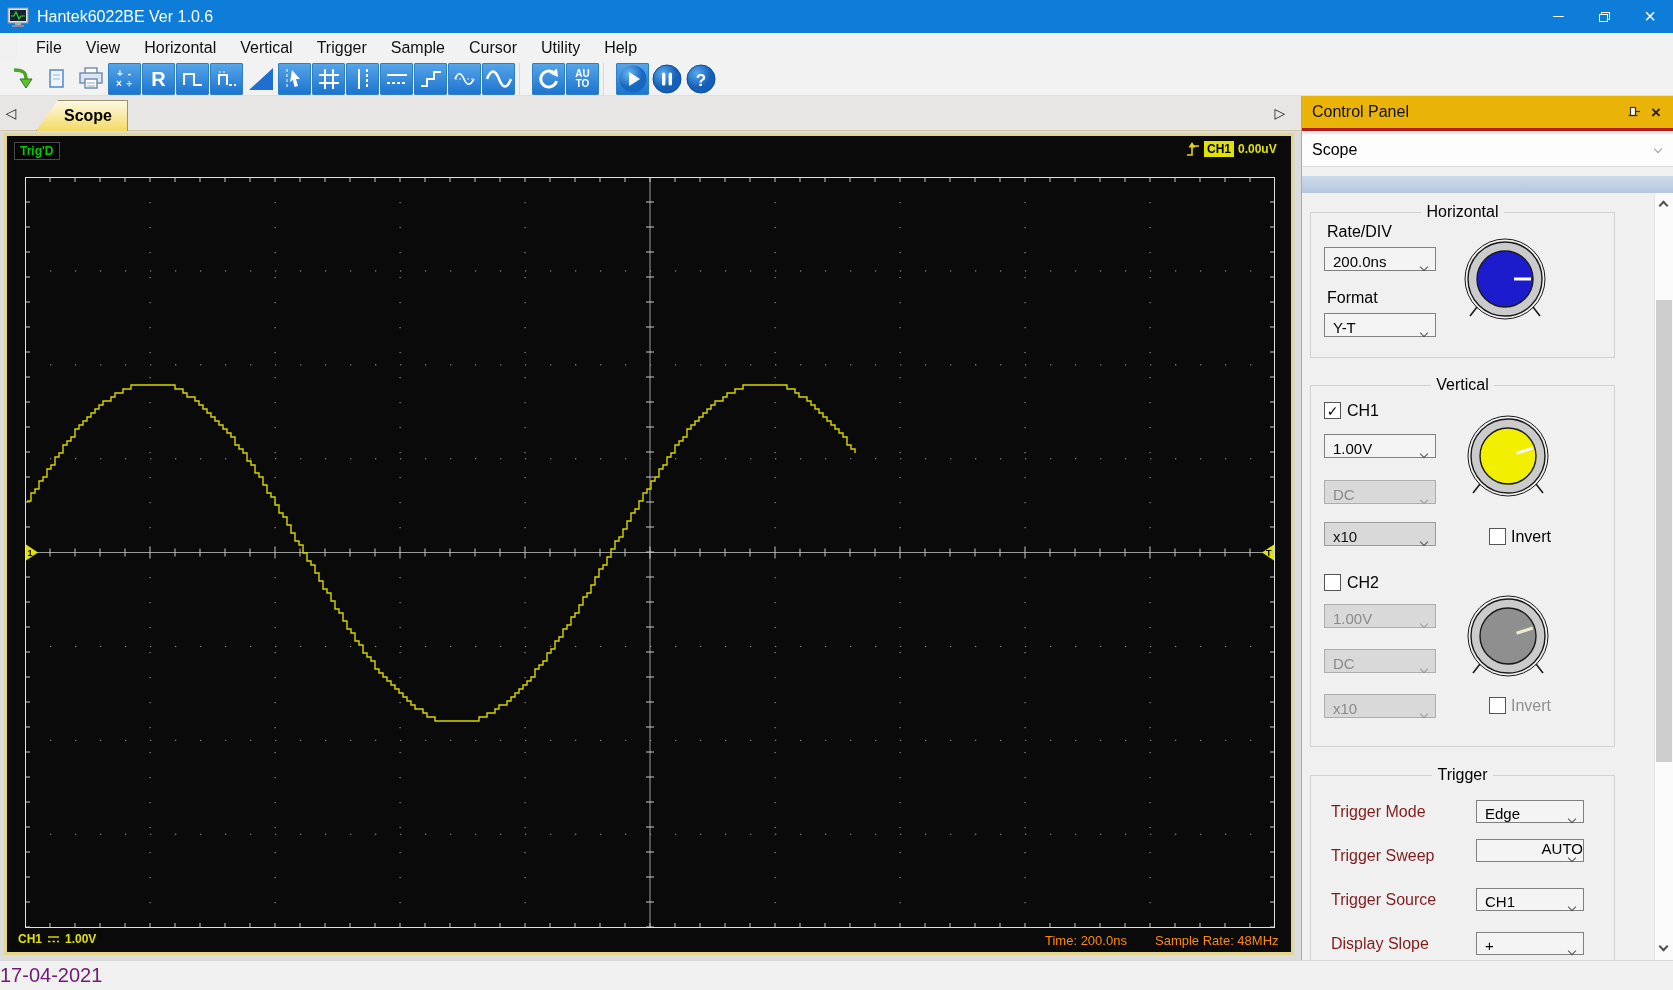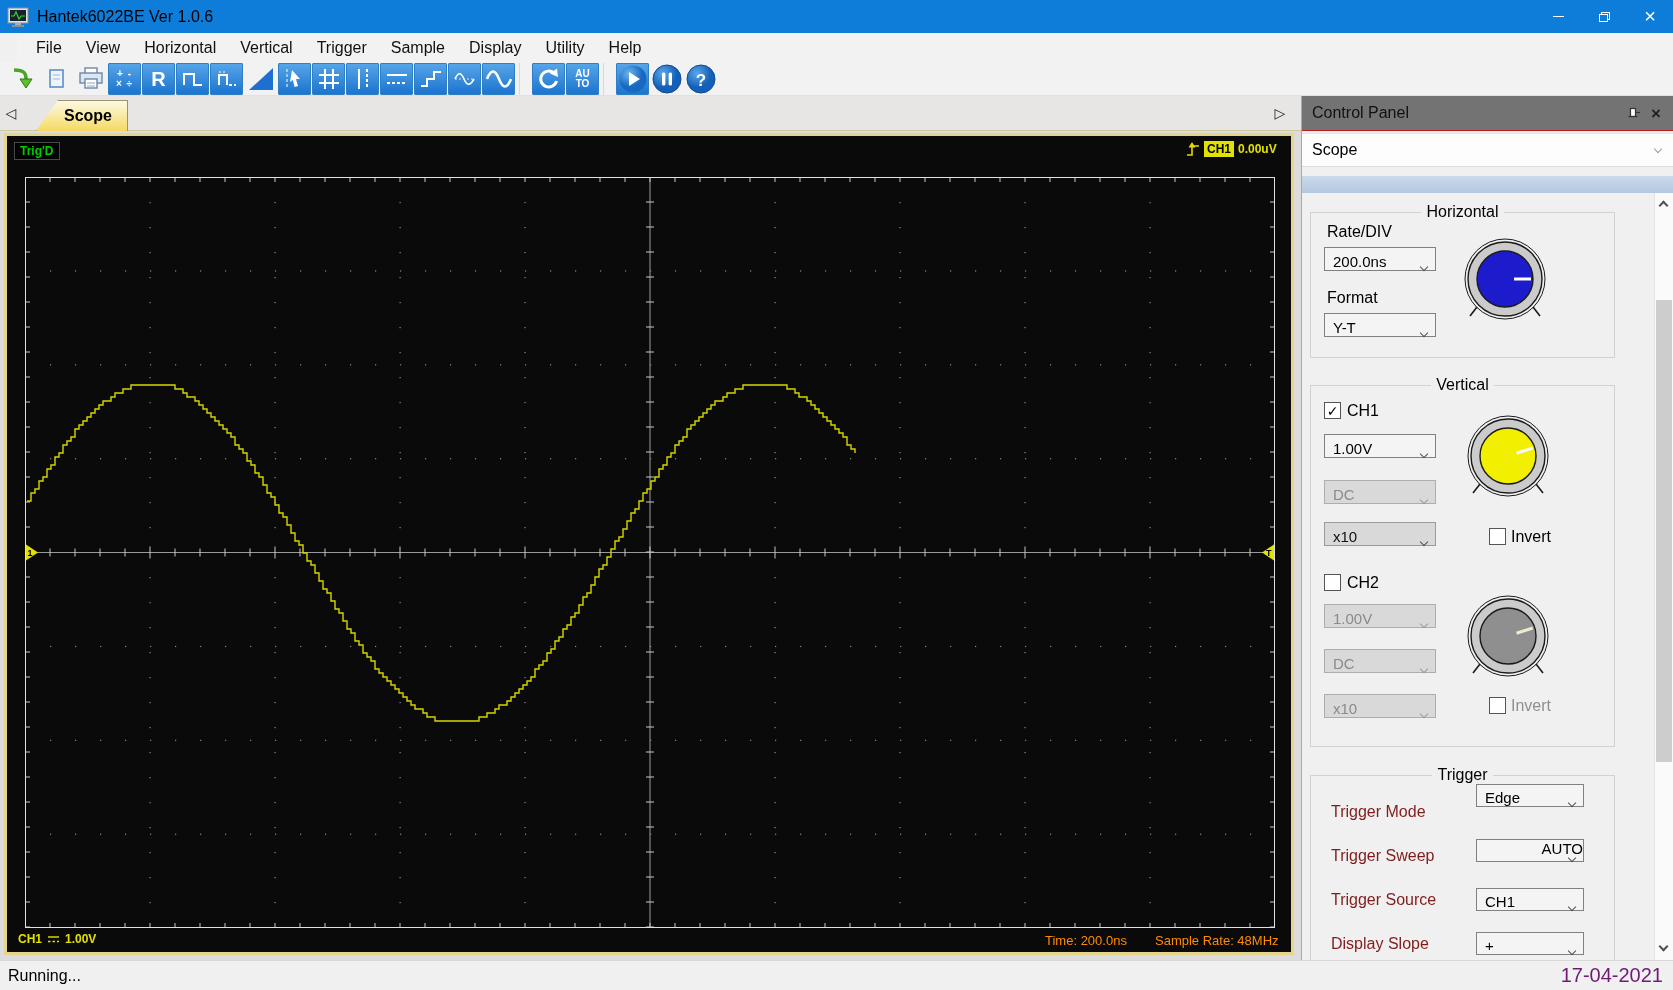--- a/index.html
+++ b/index.html
@@ -4,21 +4,21 @@
 <style>
   html,body{margin:0;padding:0;background:#9a9a9a;}
   *{box-sizing:border-box;font-family:"Liberation Sans","DejaVu Sans",sans-serif;}
   .app{position:relative;width:1673px;height:990px;background:#f0f0f0;overflow:hidden;
        -webkit-user-select:none;user-select:none;}
   .abs{position:absolute;}
 
   
   #titlebar{left:0;top:0;width:1673px;height:33px;background:#0d7dd9;display:flex;align-items:center;}
   #app-icon{width:22px;height:20px;margin:0 8px 0 7px;}
-  #title-text{color:#000000;font-size:16px;}
+  #title-text{color:#ffffff;font-size:16px;}
   #win-controls{position:absolute;right:0;top:0;height:33px;display:flex;}
   .wbtn{width:46px;height:33px;display:flex;align-items:center;justify-content:center;color:#fff;font-size:15px;}
   .restore-glyph{position:relative;width:11px;height:10px;}
   .restore-glyph span{position:absolute;border:1px solid #fff;width:9px;height:8px;background:transparent;}
   .restore-glyph span:nth-child(1){left:2px;top:0;}
   .restore-glyph span:nth-child(2){left:0;top:2px;background:#0d7dd9;}
   .min-glyph{width:11px;height:1px;background:#fff;}
 
   
   #menubar{left:0;top:33px;width:1673px;height:29px;background:#f2f2f2;display:flex;align-items:stretch;padding-left:7px;margin-left:17px;}
@@ -54,21 +54,21 @@
   #banner-right{left:1186px;top:140px;height:18px;display:flex;align-items:center;gap:4px;}
   #trig-ch-chip{background:#e2e200;color:#000;font-size:12px;font-weight:bold;padding:1px 3px;}
   #trig-level-text{font-size:12px;font-weight:bold;}
   #grid-wrap{left:25px;top:177px;width:1250px;height:751px;}
   #ch-badge{left:18px;top:932px;display:flex;align-items:center;gap:5px;font-size:12px;font-weight:bold;}
   #time-badge{left:1045px;top:933px;font-size:13px;}
   #rate-badge{left:1155px;top:933px;font-size:13px;}
 
   
   #cp-divider{left:1301px;top:96px;width:1px;height:864px;background:#a8a8a8;}
-  #cp-header{left:1302px;top:96px;width:371px;height:35px;background:#737373;border-bottom:1px solid #b91c1c;display:flex;align-items:center;}
+  #cp-header{left:1302px;top:96px;width:371px;height:35px;background:#eab308;border-bottom:3px solid #b91c1c;display:flex;align-items:center;}
   #cp-title{font-size:16px;color:#111;margin-left:10px;flex:1;}
   .cp-hbtn{width:18px;height:18px;display:flex;align-items:center;justify-content:center;margin-right:4px;color:#222;}
   #cp-close{font-size:17px;font-weight:bold;line-height:1;margin-right:8px;}
   #cp-selector{left:1302px;top:133px;width:371px;height:34px;background:#fdfdfd;border-top:1px solid #e6e6e6;border-bottom:1px solid #dcdcdc;display:flex;align-items:center;}
   #cp-selector span.val{font-size:16px;margin-left:10px;flex:1;}
   #cp-strip{left:1302px;top:176px;width:371px;height:17px;background:linear-gradient(#ccdaec,#b4c8e0);}
   #cp-content{left:1302px;top:193px;width:371px;height:767px;background:#f0f0f0;}
 
   
   #sb-track{left:1654px;top:193px;width:19px;height:767px;background:#fafafa;border-left:1px solid #e4e4e4;}
@@ -135,21 +135,21 @@
     </div>
   </div>
 
   <div class="abs" id="menubar">
       <div class="menu-item">File</div>
       <div class="menu-item">View</div>
       <div class="menu-item">Horizontal</div>
       <div class="menu-item">Vertical</div>
       <div class="menu-item">Trigger</div>
       <div class="menu-item">Sample</div>
-      <div class="menu-item">Display</div>
+      <div class="menu-item">Cursor</div>
       <div class="menu-item">Utility</div>
       <div class="menu-item">Help</div>
     </div>
 
   <div class="abs" id="toolbar">
       <div class="tbtn plain">
         <svg width="26" height="26" viewBox="0 0 26 26">
           <path d="M4 4 C15 4,16 8,16 13" fill="none" stroke="#4aa428" stroke-width="3.4"></path>
           <polygon points="10,13 22,13 16,22" fill="#5ec02e" stroke="#2e7a18" stroke-width="1"></polygon>
         </svg>
@@ -1200,21 +1200,21 @@
     <line x1="70" y1="70" x2="77" y2="79" stroke="#1a1a1a" stroke-width="1.6"></line>
   </svg></div>
     <div class="cbx" style="left:178px;top:311px;"></div>
     <span class="lbl dim" style="left:200px;top:311px;">Invert</span>
   </div>
 
   <div class="gb" style="left:1310px;top:775px;width:305px;height:208px;" id="trigger-group">
     <div class="gb-title"><span>Trigger</span></div>
     <div id="trigger-rows">
         <span class="trow-lbl" style="top:27px;">Trigger Mode</span>
-        <div class="sel trow-sel" style="position:absolute;top:8px;">
+        <div class="sel trow-sel" style="position:absolute;top:24px;">
           <span class="flex">Edge</span>
           <span class="chevron small"></span>
         </div>
         <span class="trow-lbl" style="top:71px;">Trigger Sweep</span>
         <div class="sel trow-sel" style="position:absolute;top:63px;flex-direction:column;">
           <span class="flex">AUTO</span>
           <span class="chevron small"></span>
         </div>
         <span class="trow-lbl" style="top:115px;">Trigger Source</span>
         <div class="sel trow-sel" style="position:absolute;top:112px;">
@@ -1232,17 +1232,16 @@
   <div class="abs" id="sb-track"></div>
   <div class="abs sb-btn" style="top:193px;">
       <span class="chevron up"></span>
     </div>
   <div class="abs" id="sb-thumb"></div>
   <div class="abs sb-btn" style="top:938px;">
       <span class="chevron down"></span>
     </div>
 
   <div class="abs" id="statusbar">
-    <span id="status-text">Running...</span>
     <span id="status-date">17-04-2021</span>
   </div>
 
 </div>
 
 </body></html>

